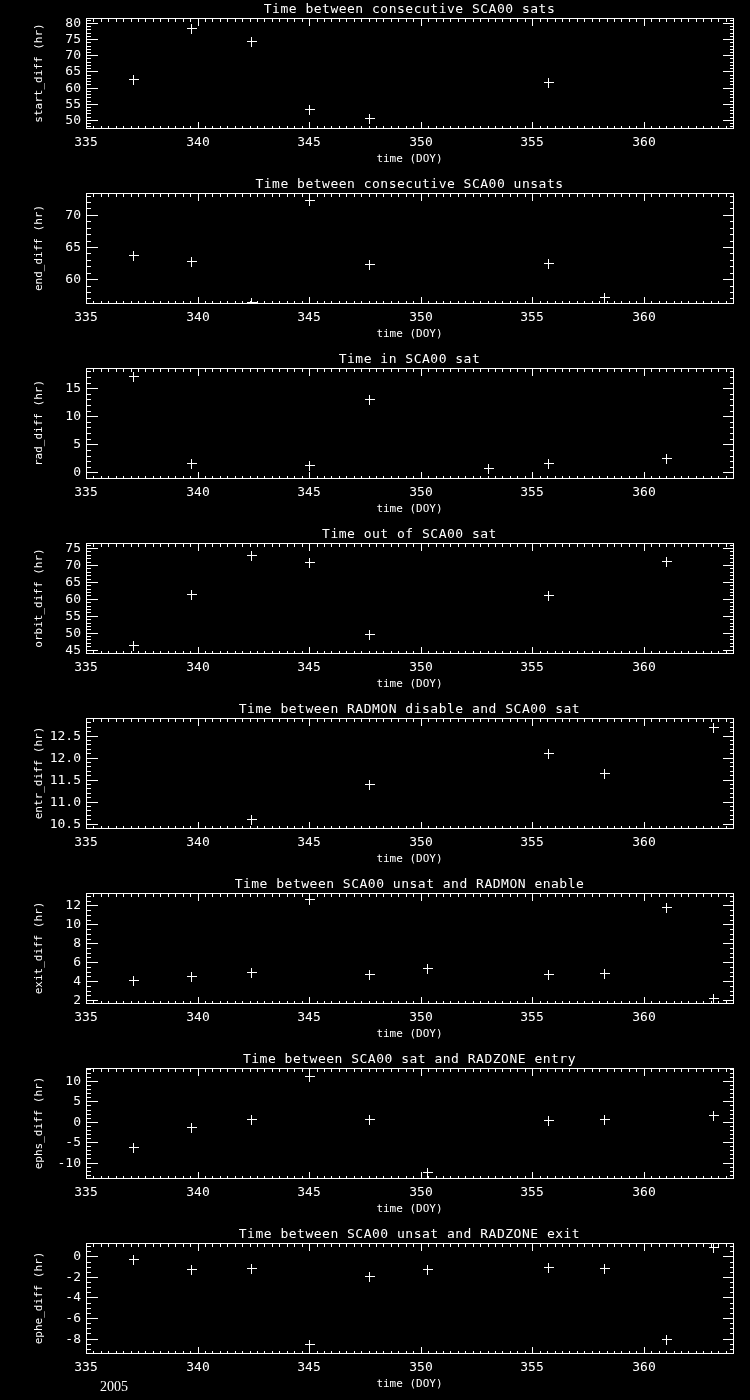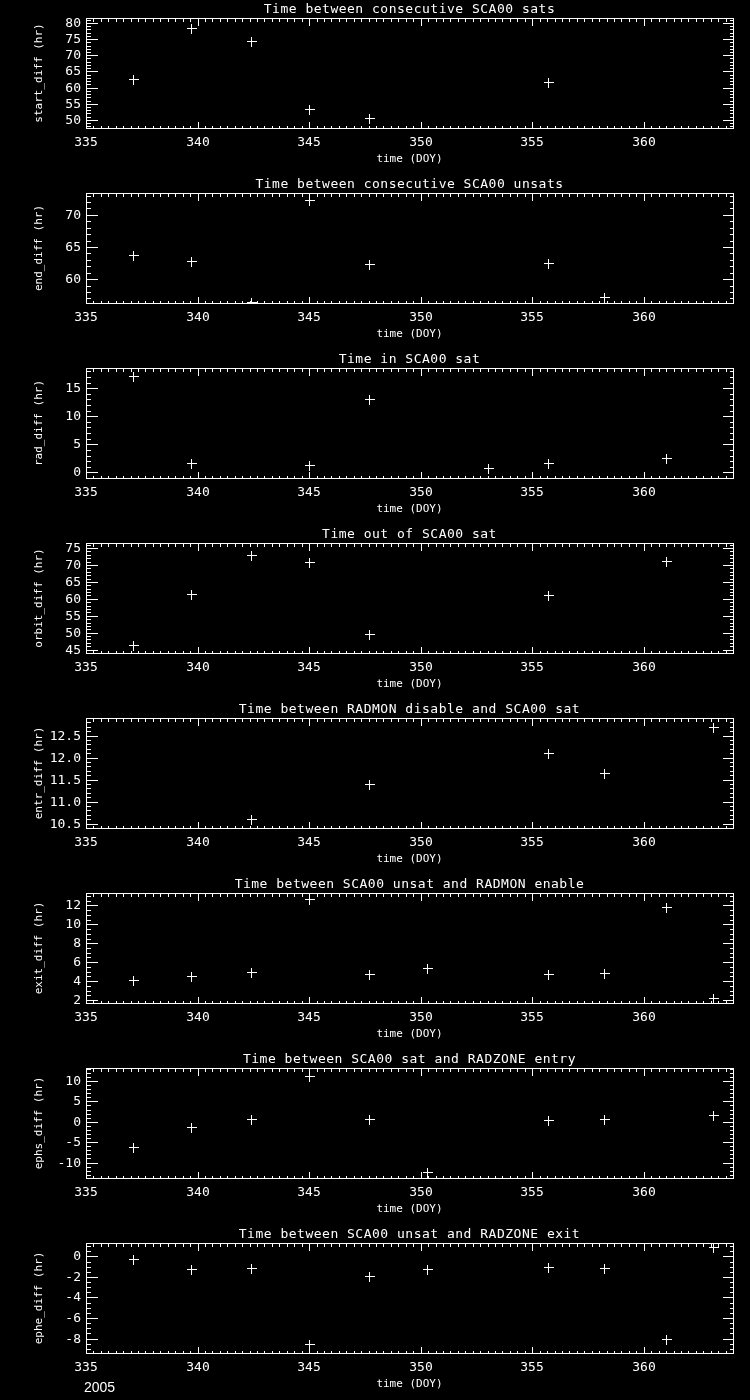--- a/index.html
+++ b/index.html
@@ -17,25 +17,25 @@
     height: 1400px;
     background: #000000;
   }
   #plots-container svg { display: block; }
   svg text {
     font-family: "DejaVu Sans Mono", monospace;
     fill: #ffffff;
   }
   .year-label {
     position: absolute;
-    left: 84px;
+    left: 100px;
     top: 1379px;
     color: #ffffff;
     font-size: 14px;
-    font-family: Liberation Sans, sans-serif;
+    font-family: Liberation Serif, serif;
   }
 </style>
 </head>
 <body>
 
 <div id="plots-container">
   <div class="year-label">2005</div>
 <svg width="750" height="175" viewBox="0 0 750 175">
       <defs>
         <clipPath id="clip0">

